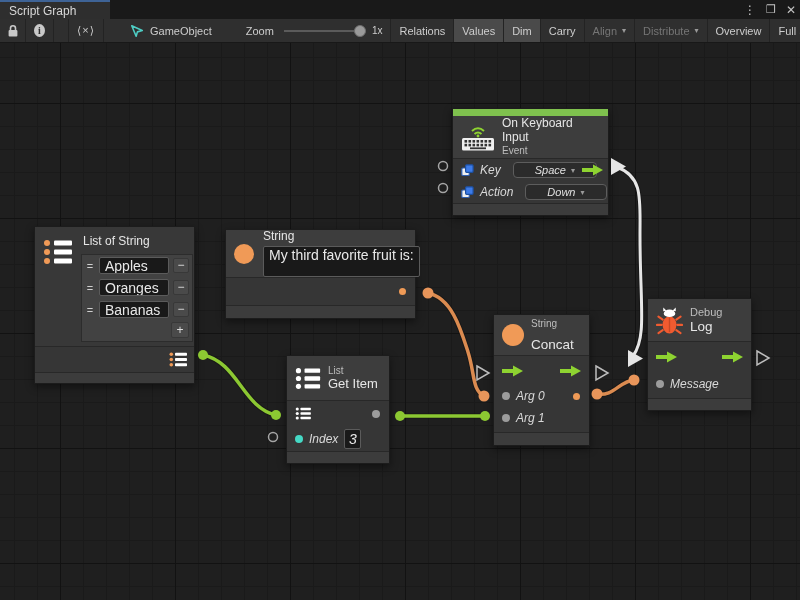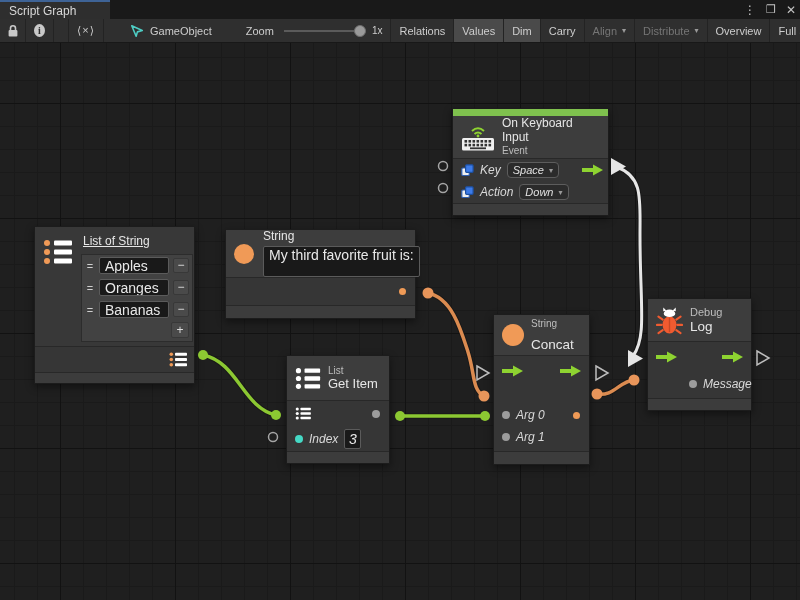--- a/index.html
+++ b/index.html
@@ -56,21 +56,21 @@
   .nrow{position:relative;display:flex;align-items:center;gap:6px;padding:0 8px;box-sizing:border-box;}
   .rows{border-top:1px solid #282828;background:#363636;font-style:italic;}
   .nfooter{background:#3c3c3c;border-top:1px solid #282828;}
   .accentbar{height:7px;background:#7fc14e;}
   .dot{width:8px;height:8px;border-radius:50%;flex:0 0 auto;}
   .dot.gray{background:#9c9c9c;}
   .dot.orange{background:#ef9a56;}
   .dot.teal{background:#45d9c5;}
   .rlabel{font-size:12px;color:#d9d9d9;}
   .dropdown{display:inline-flex;align-items:center;background:#2b2b2b;border:1px solid #5d5d5d;
-            border-radius:4px;padding:1px 5px;font-size:11px;color:#e0e0e0;gap:5px;}
+            border-radius:4px;padding:1px 21px;font-size:11px;color:#e0e0e0;gap:5px;margin-left:6px;}
   .dropdown .caret{margin-left:0;}
   .field{background:#191919;border:1px solid #5b5b5b;border-radius:2px;color:#e8e8e8;
          font-size:14px;padding:1px 5px;white-space:nowrap;overflow:hidden;box-sizing:border-box;}
   .circle-icon{border-radius:50%;background:#f09a57;flex:0 0 auto;}
   .flow-right{position:absolute;right:5px;top:50%;transform:translateY(-50%);}
 
   
   .inspector{background:#424242;border:1px solid #2c2c2c;width:112px;box-sizing:border-box;}
   .irow{display:flex;align-items:center;gap:4px;height:22px;padding:0 3px;box-sizing:border-box;}
   .ihandle{color:#cfcfcf;font-size:11px;width:10px;text-align:center;}
@@ -239,21 +239,21 @@
               <circle cx="4" cy="13" r="3" fill="#f09a57"></circle>
               <rect x="11" y="10.5" width="18" height="5" rx="1" fill="#fff"></rect>
             </g>
           <g>
               <circle cx="4" cy="22" r="3" fill="#f09a57"></circle>
               <rect x="11" y="19.5" width="18" height="5" rx="1" fill="#fff"></rect>
             </g>
         </svg>
       </span>
       <div style="flex:1;">
-        <div class="ntitle" style="margin:0 0 5px 2px;text-decoration:underline;">List of String</div>
+        <div class="ntitle" style="margin:0 0 5px 2px;">List of String</div>
         <div class="inspector">
           <div class="irow">
             <span class="ihandle">=</span>
             <span class="field">Apples</span>
             <span class="ibtn">−</span>
           </div>
           <div class="irow">
             <span class="ihandle">=</span>
             <span class="field">Oranges</span>
             <span class="ibtn">−</span>
@@ -372,21 +372,21 @@
             <polygon points="11,0.5 21,6 11,11.5" fill="#8ED331"></polygon>
           </svg>
         </span>
         <span>
           <svg width="21" height="12" viewBox="0 0 21 12">
             <rect x="0" y="4" width="12" height="4" fill="#8ED331"></rect>
             <polygon points="11,0.5 21,6 11,11.5" fill="#8ED331"></polygon>
           </svg>
         </span>
       </div>
-      <div class="nrow" style="height:22px;margin-top:19px;">
+      <div class="nrow" style="height:22px;">
         <span class="dot gray"></span>
         <span class="rlabel">Arg 0</span>
         <span class="dot orange" style="position:absolute;right:9px;width:7px;height:7px;"></span>
       </div>
       <div class="nrow" style="height:22px;">
         <span class="dot gray"></span>
         <span class="rlabel">Arg 1</span>
       </div>
       <div style="height:3px;"></div>
     </div>
@@ -425,21 +425,21 @@
             <polygon points="11,0.5 21,6 11,11.5" fill="#8ED331"></polygon>
           </svg>
         </span>
         <span>
           <svg width="21" height="12" viewBox="0 0 21 12">
             <rect x="0" y="4" width="12" height="4" fill="#8ED331"></rect>
             <polygon points="11,0.5 21,6 11,11.5" fill="#8ED331"></polygon>
           </svg>
         </span>
       </div>
-      <div class="nrow" style="height:25px;margin-left:33px;">
+      <div class="nrow" style="height:25px;">
         <span class="dot gray"></span>
         <span class="rlabel">Message</span>
       </div>
       <div style="height:2px;"></div>
     </div>
     <div class="nfooter" style="height:11px;"></div>
   </div>
 
   <svg class="wires" width="800" height="557" viewBox="0 43 800 557">
 

